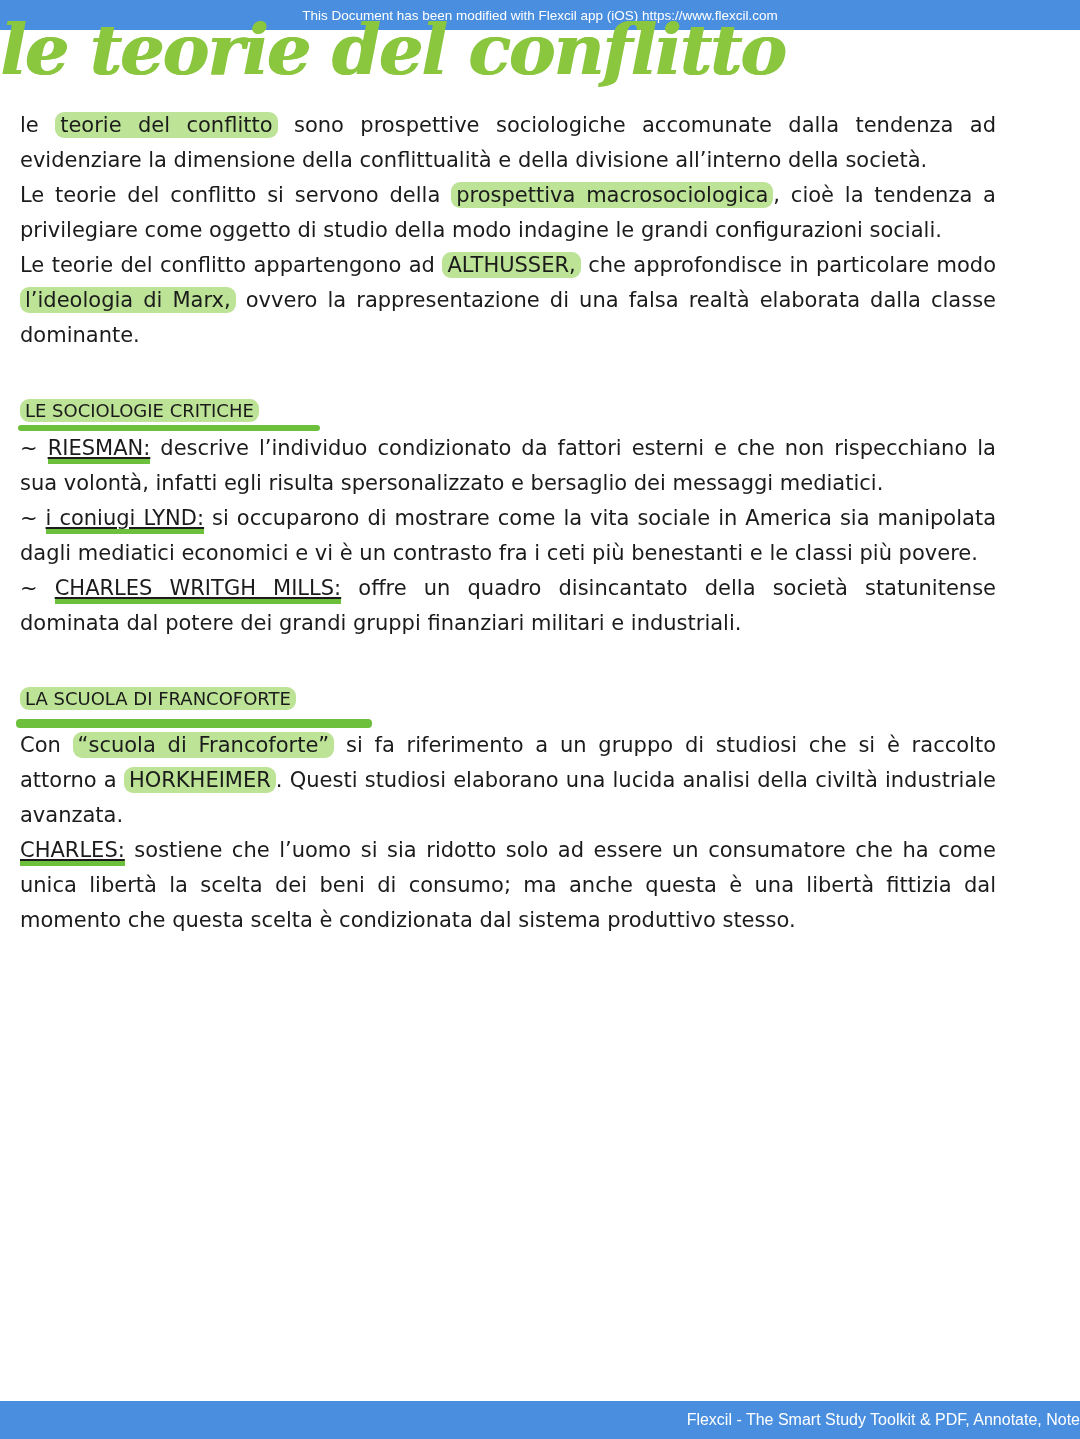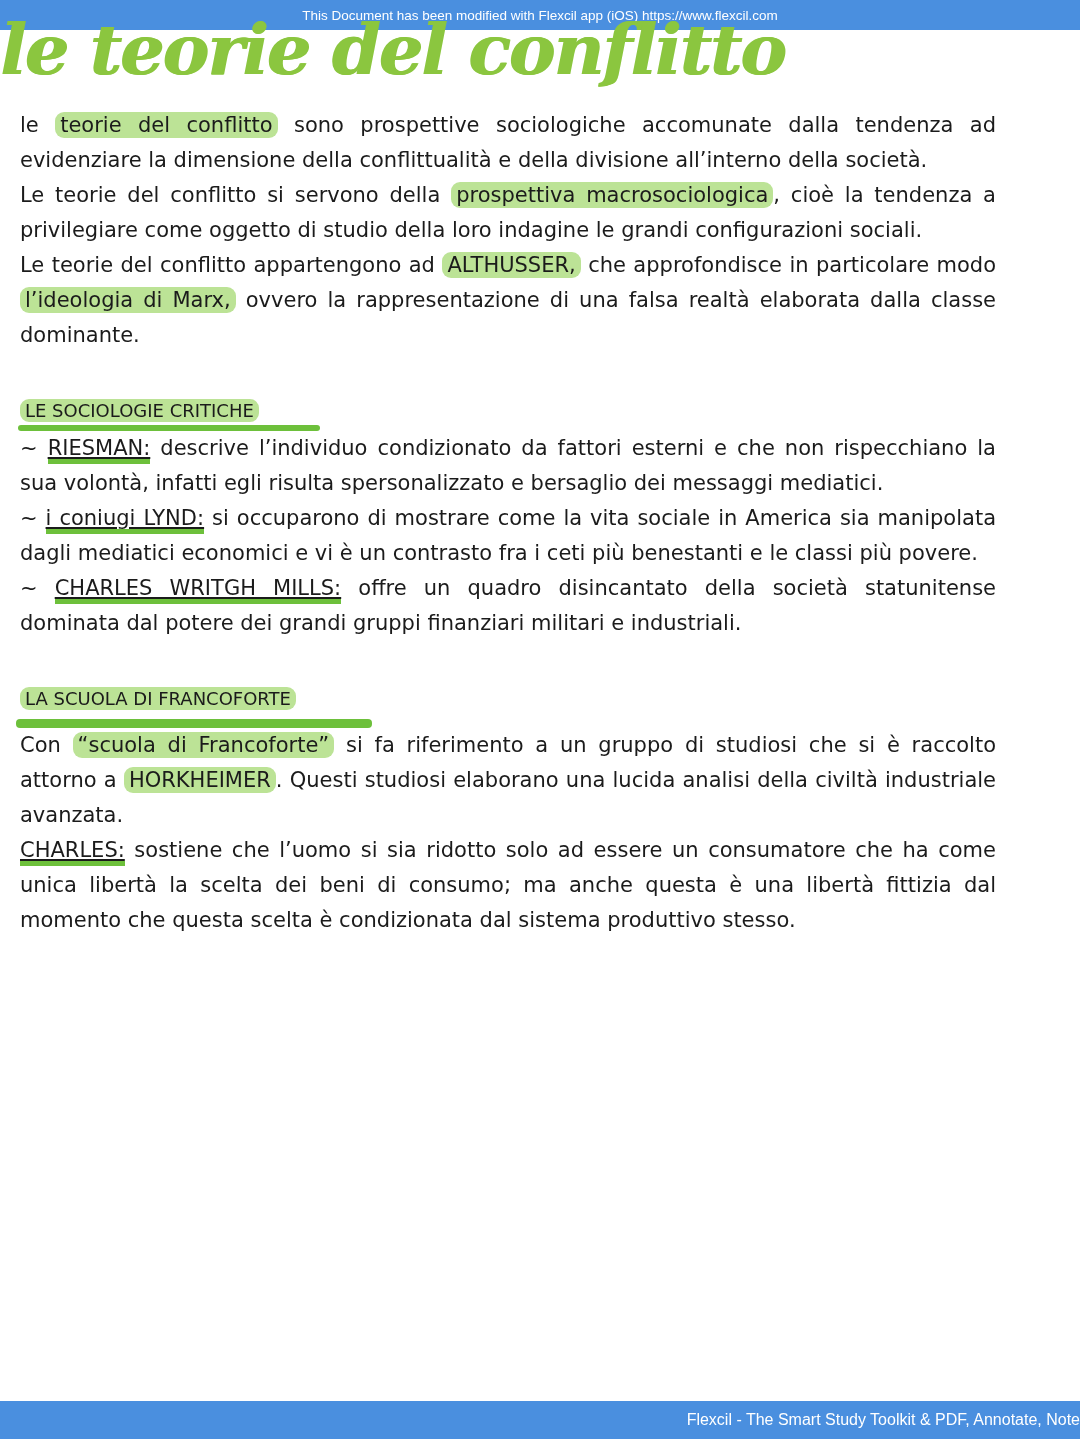--- a/index.html
+++ b/index.html
@@ -81,21 +81,21 @@
 <div class="header-bar">
   <span class="bar-text">This Document has been modified with Flexcil app (iOS) https://www.flexcil.com</span>
 </div>
 
 <div class="doc-title">le teorie del conflitto</div>
 
 <div class="content">
 
   <p><span>le </span><span class="hl">teorie del conflitto</span><span> sono prospettive sociologiche accomunate dalla tendenza ad evidenziare la dimensione della conflittualità e della divisione all’interno della società.</span></p>
 
-  <p><span>Le teorie del conflitto si servono della </span><span class="hl">prospettiva macrosociologica</span><span>, cioè la tendenza a privilegiare come oggetto di studio della loro indagine le grandi configurazioni sociali.</span></p>
+  <p><span>Le teorie del conflitto si servono della </span><span class="hl">prospettiva macrosociologica</span><span>, cioè la tendenza a privilegiare come oggetto di studio della modo indagine le grandi configurazioni sociali.</span></p>
 
   <p><span>Le teorie del conflitto appartengono ad </span><span class="hl">ALTHUSSER,</span><span> che approfondisce in particolare modo </span><span class="hl">l’ideologia di Marx,</span><span> ovvero la rappresentazione di una falsa realtà elaborata dalla classe dominante.</span></p>
 
   <div class="heading-wrap">
     <span class="hl heading-text">LE SOCIOLOGIE CRITICHE</span>
     <div class="bar bar-1"></div>
   </div>
 
 
   <p><span>~ </span><span class="ul">RIESMAN:</span><span> descrive l’individuo condizionato da fattori esterni e che non rispecchiano la sua volontà, infatti egli risulta spersonalizzato e bersaglio dei messaggi mediatici.</span></p>

